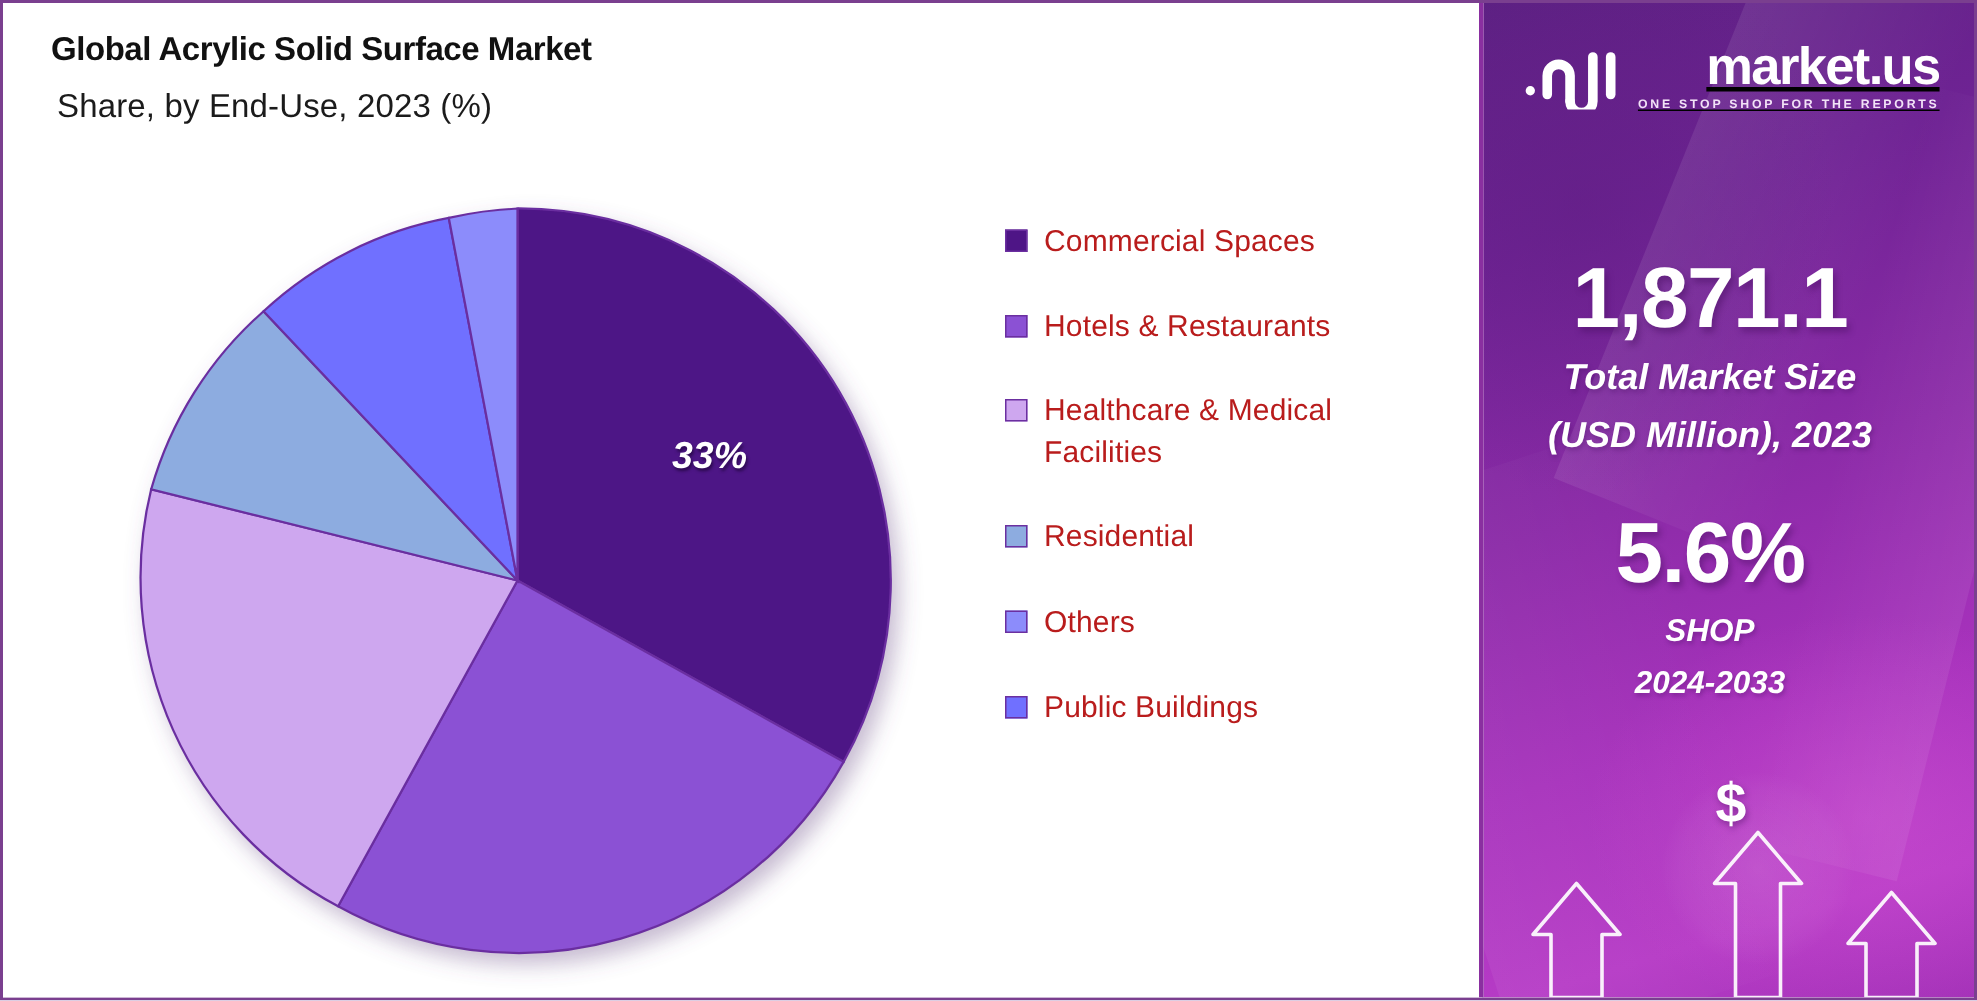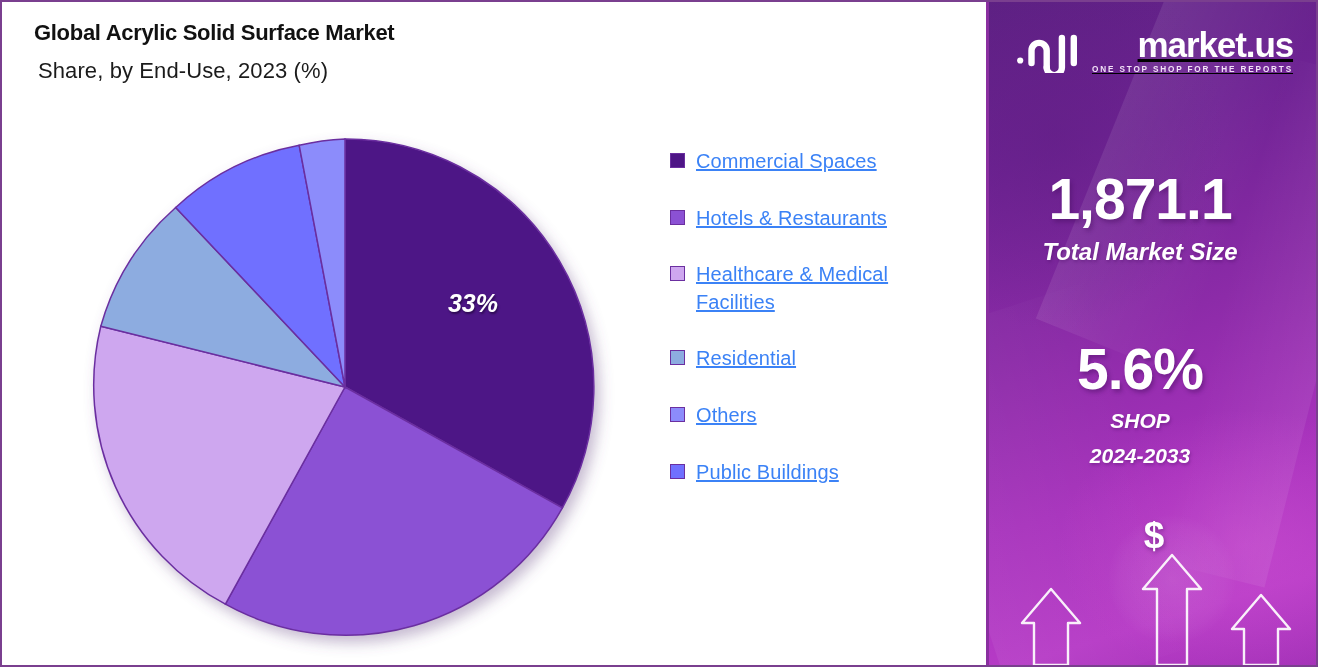--- a/index.html
+++ b/index.html
@@ -77,24 +77,23 @@
   .legend-swatch {
     width: 15px;
     height: 15px;
     flex: 0 0 15px;
     margin-top: 5px;
     margin-right: 11px;
     border: 1px solid #6b2fa0;
   }
   .legend-label {
     font-size: 20px;
-    color: #3b82f6;
+    color: #b91c1c;
     line-height: 1.38;
     letter-spacing: 0.1px;
-    text-decoration: underline;
   }
 
   
   .stats-panel {
     position: absolute;
     right: 0; top: 0;
     width: 330px;
     height: 663px;
     background:
       radial-gradient(ellipse 300px 220px at 78% 82%, rgba(214,88,214,0.40) 0%, rgba(214,88,214,0) 62%),
@@ -289,20 +288,21 @@
       </span>
       <span class="logo-text-block">
         <span class="logo-word">market.us</span>
         <span class="logo-tagline">ONE STOP SHOP FOR THE REPORTS</span>
       </span>
     </div>
 
     <div class="stat-block stat-size">
       <div class="stat-value">1,871.1</div>
       <div class="stat-caption">Total Market Size</div>
+      <div class="stat-caption">(USD Million), 2023</div>
     </div>
 
     <div class="stat-block stat-cagr">
       <div class="stat-value">5.6%</div>
       <div class="stat-caption small">SHOP</div>
       <div class="stat-caption small">2024-2033</div>
     </div>
 
     <div class="dollar-halo"></div>
 

